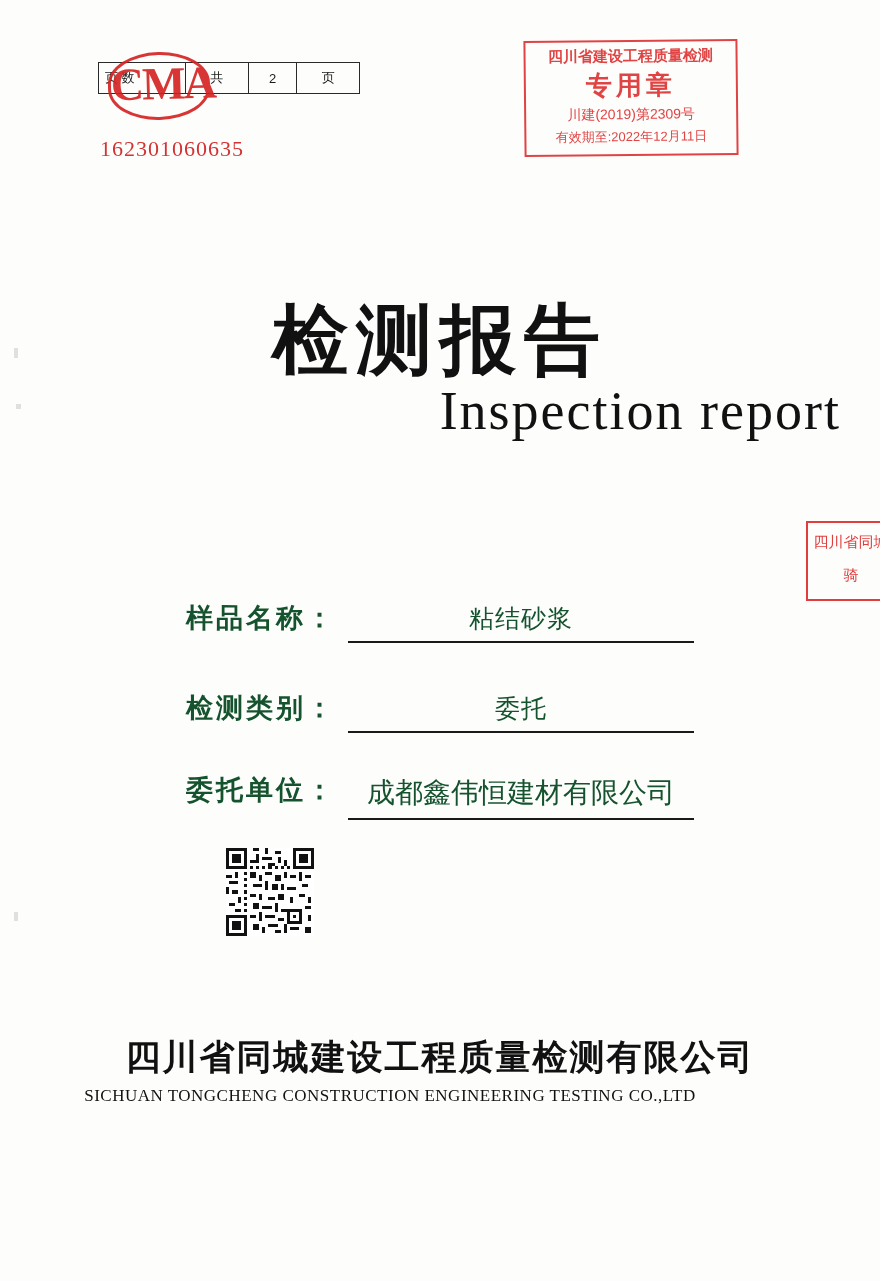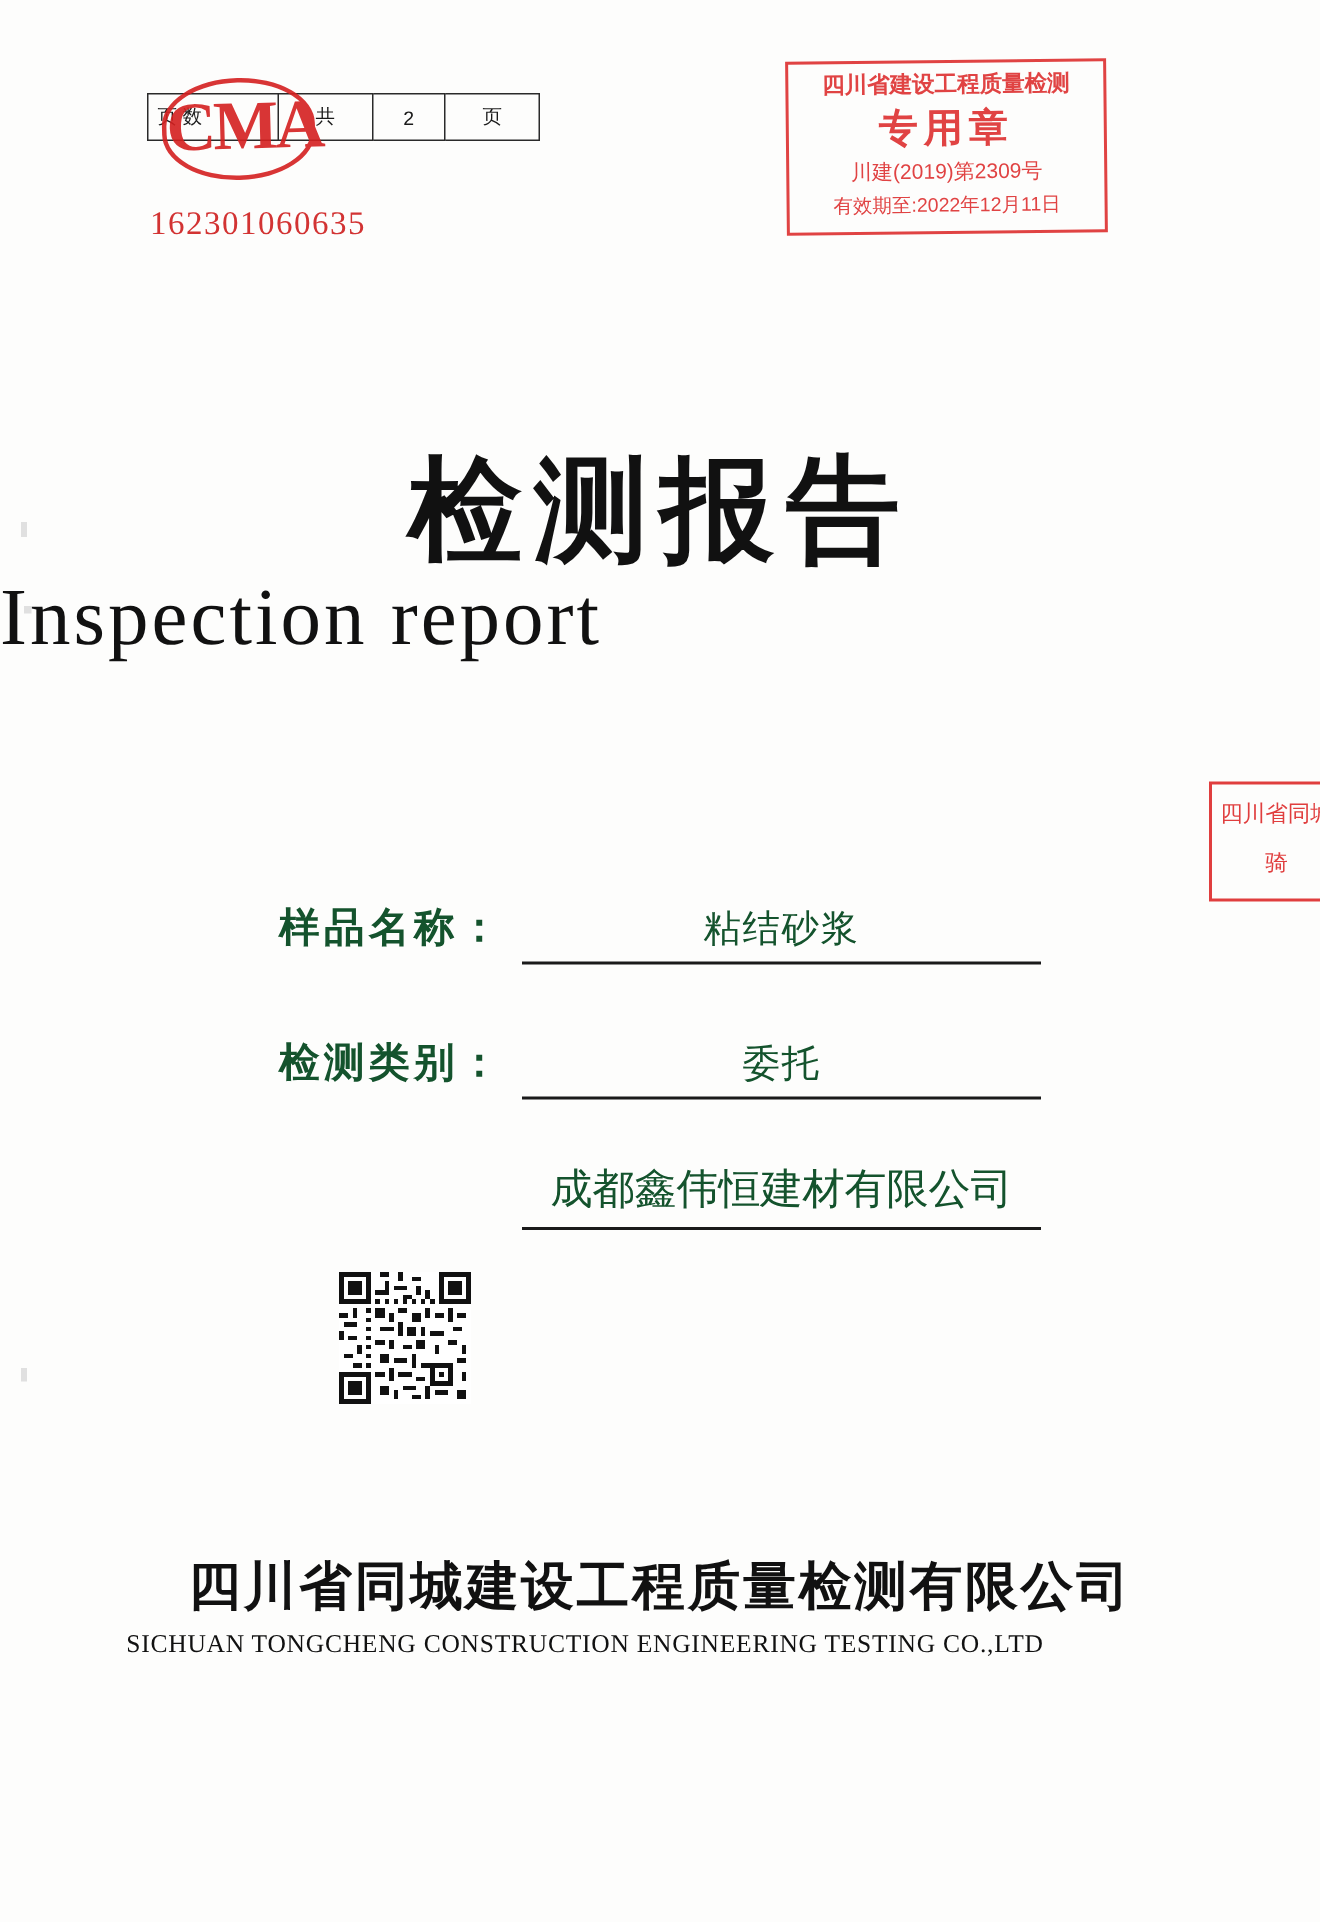--- a/index.html
+++ b/index.html
@@ -124,21 +124,21 @@
     font-weight: bold;
     font-size: 76px;
     letter-spacing: 8px;
     color: #111;
     margin-top: 28px;
   }
   .title-en {
     position: absolute;
     left: 0; top: 380px;
     width: 841px;
-    text-align: left;
+    text-align: right;
     font-family: "Liberation Serif", serif;
     font-size: 54px;
     letter-spacing: 2px;
     color: #111;
   }
 
   
   .field {
     position: absolute;
     left: 186px;
@@ -250,20 +250,21 @@
 
   <div class="field" id="field-sample">
     <span class="flabel">样品名称：</span>
     <span class="fvalue">粘结砂浆</span>
   </div>
   <div class="field" id="field-category">
     <span class="flabel">检测类别：</span>
     <span class="fvalue">委托</span>
   </div>
   <div class="field" id="field-client">
+    <span class="flabel">委托单位：</span>
     <span class="fvalue">成都鑫伟恒建材有限公司</span>
   </div>
 
   <svg class="qr" viewBox="0 0 29 29" shape-rendering="crispEdges">
     <rect width="29" height="29" fill="#ffffff"></rect>
     <g fill="#111111">
 
       <rect x="0" y="0" width="7" height="1"></rect>
         <rect x="0" y="6" width="7" height="1"></rect>
       <rect x="0" y="0" width="1" height="7"></rect>

